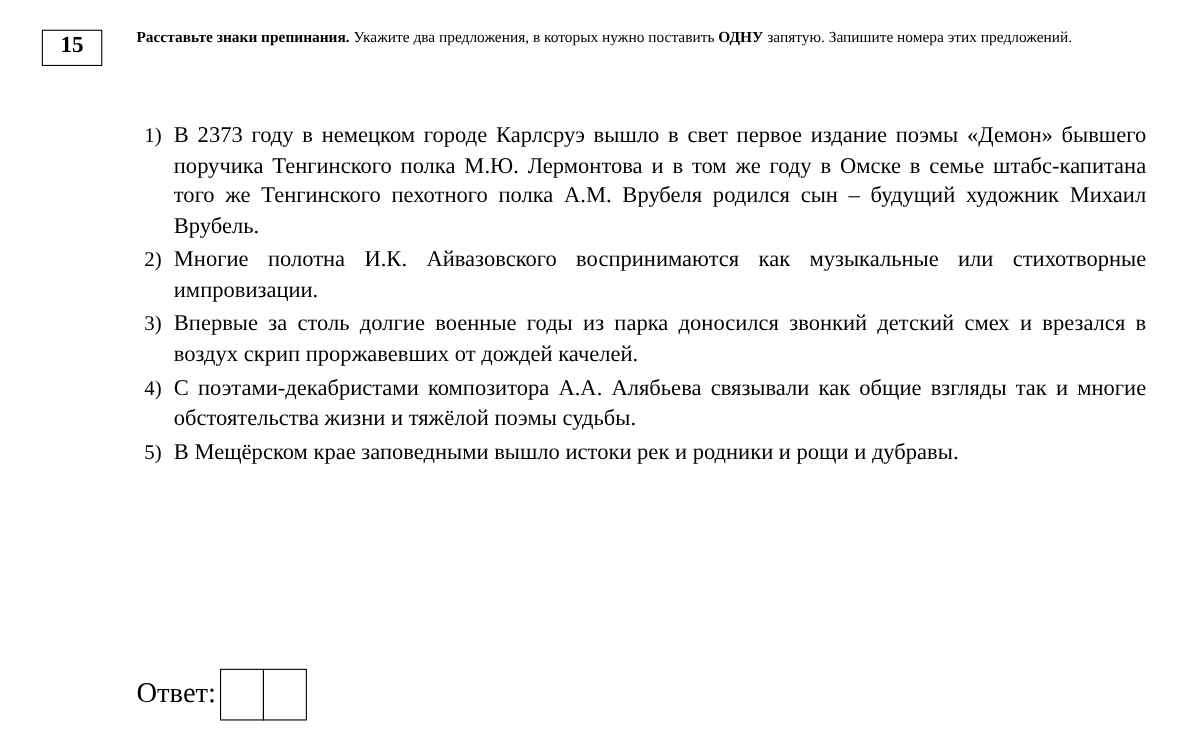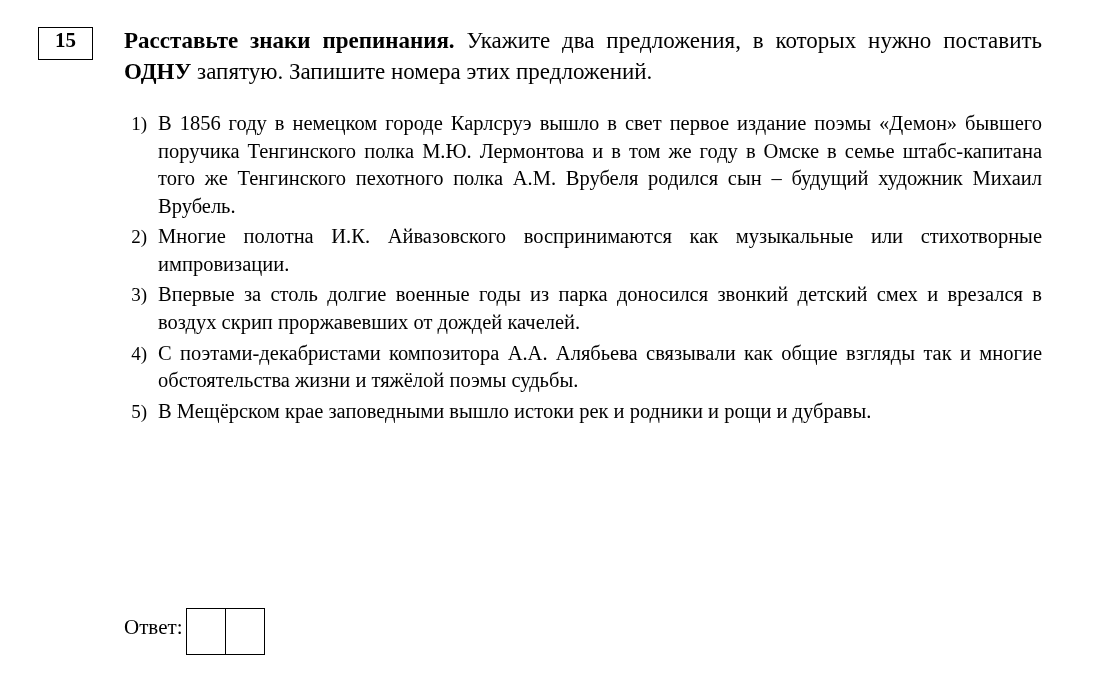--- a/index.html
+++ b/index.html
@@ -38,21 +38,21 @@
     font-weight: bold;
     font-family: "Liberation Serif", serif;
   }
 
   
   .prompt {
     position: absolute;
     left: 124px;
     top: 26px;
     width: 918px;
-    font-size: 23px;
+    font-size: 14px;
     line-height: 1.33;
     text-align: justify;
     text-justify: inter-word;
   }
   .prompt b {
     font-weight: bold;
   }
 
   
   .items {
@@ -88,21 +88,21 @@
 
   
   .answer-row {
     position: absolute;
     left: 124px;
     top: 608px;
     display: flex;
     align-items: flex-start;
   }
   .answer-label {
-    font-size: 21px;
+    font-size: 26px;
     padding-top: 7px;
     margin-right: 4px;
     text-align: right;
   }
   .answer-boxes {
     display: flex;
   }
   .answer-cell {
     width: 40px;
     height: 47px;
@@ -123,21 +123,21 @@
   </div>
 
   <div class="prompt">
     <b>Расставьте знаки препинания.</b><span> Укажите два предложения, в которых нужно поставить </span><b>ОДНУ</b><span> запятую. Запишите номера этих предложений.</span>
   </div>
 
   <div class="items">
 
     <div class="item">
       <div class="item-num">1)</div>
-      <div class="item-text">В 1856 году в немецком городе Карлсруэ вышло в свет первое издание поэмы «Демон» бывшего поручика Тенгинского полка М.Ю. Лермонтова и в том же году в Омске в семье штабс-капитана того же Тенгинского пехотного полка А.М. Врубеля родился сын – будущий художник Михаил Врубель.</div>
+      <div class="item-text">В 2373 году в немецком городе Карлсруэ вышло в свет первое издание поэмы «Демон» бывшего поручика Тенгинского полка М.Ю. Лермонтова и в том же году в Омске в семье штабс-капитана того же Тенгинского пехотного полка А.М. Врубеля родился сын – будущий художник Михаил Врубель.</div>
     </div>
 
     <div class="item">
       <div class="item-num">2)</div>
       <div class="item-text">Многие полотна И.К. Айвазовского воспринимаются как музыкальные или стихотворные импровизации.</div>
     </div>
 
     <div class="item">
       <div class="item-num">3)</div>
       <div class="item-text">Впервые за столь долгие военные годы из парка доносился звонкий детский смех и врезался в воздух скрип проржавевших от дождей качелей.</div>

